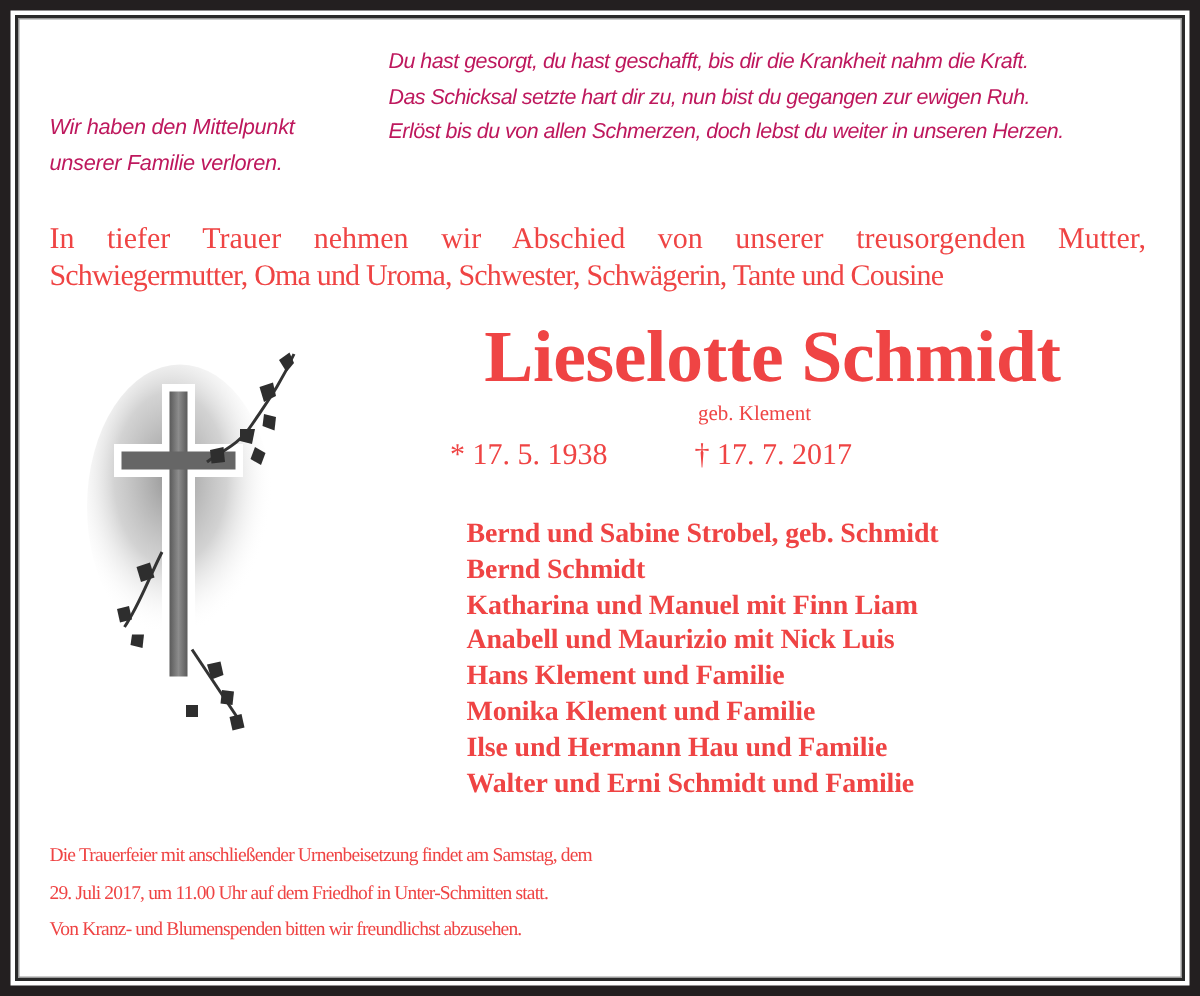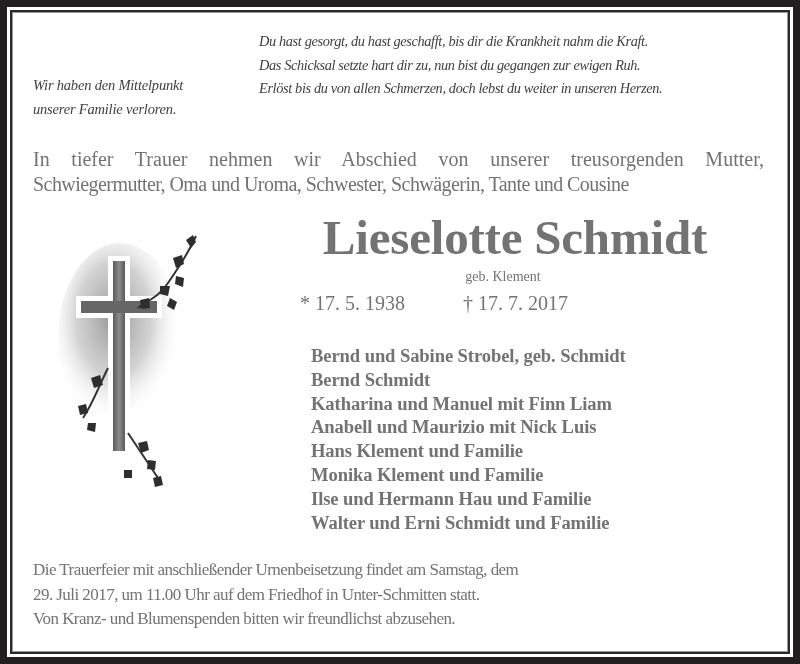--- a/index.html
+++ b/index.html
@@ -1,41 +1,41 @@
 <!DOCTYPE html>
 <html><head>
 <meta charset="utf-8">
 <style>
   html, body { margin: 0; padding: 0; }
   body { width: 800px; height: 664px; background: #fff; position: relative; overflow: hidden; }
   .frame-outer { position: absolute; left: 0; top: 0; width: 800px; height: 664px; box-sizing: border-box; border: 7px solid #231f20; background: #fff; }
   .frame-inner { position: absolute; left: 10px; top: 10px; right: 10px; bottom: 10px; box-sizing: border-box; border: 2px solid #2a2a2a; box-shadow: 0 0 0 1px #9a9a9a inset; }
-  .italic { font-family: Liberation Serif, serif; font-style: italic; color: #404040; }
-  .serif { font-family: "Liberation Serif", serif; color: #737373; }
+  .italic { font-family: Liberation Sans, sans-serif; font-style: italic; color: #be185d; }
+  .serif { font-family: "Liberation Serif", serif; color: #ef4444; }
   .abs { position: absolute; }
 
   .motto { left: 33px; top: 73px; font-size: 14.5px; line-height: 24px; letter-spacing: -0.2px; }
   .poem { left: 259px; top: 30px; font-size: 14.3px; line-height: 23.6px; letter-spacing: -0.35px; white-space: nowrap; }
   .poem div, .motto div { white-space: nowrap; }
 
   .intro { left: 33px; top: 147px; width: 731px; font-size: 20px; line-height: 25px; }
   .intro .l1 { text-align: justify; text-align-last: justify; white-space: nowrap; }
   .intro .l2 { white-space: nowrap; letter-spacing: -0.55px; }
 
   .name { left: 300px; top: 208px; width: 430px; text-align: center; font-size: 49px; font-weight: bold; line-height: 60px; letter-spacing: -0.2px; white-space: nowrap; }
   .maiden { left: 288px; top: 266px; width: 430px; text-align: center; font-size: 14px; line-height: 22px; }
   .dates { left: 300px; top: 291px; width: 430px; text-align: left; font-size: 20px; line-height: 24px; white-space: nowrap; }
   .dates .gap { display: inline-block; width: 48px; }
 
   .cross-wrap { left: 58px; top: 228px; width: 150px; height: 262px; }
 
   .family { left: 311px; top: 344px; font-size: 18.6px; font-weight: bold; line-height: 23.8px; letter-spacing: -0.1px; }
   .family div { white-space: nowrap; }
 
-  .footer { left: 33px; top: 558px; font-size: 17px; line-height: 24.5px; letter-spacing: -0.55px; }
+  .footer { left: 33px; top: 558px; font-size: 13px; line-height: 24.5px; letter-spacing: -0.55px; }
   .footer div { white-space: nowrap; }
 </style>
 </head>
 <body>
 
 <div class="frame-outer"></div>
 <div class="frame-inner"></div>
 
 <div class="abs italic motto">
   <div>Wir haben den Mittelpunkt</div>

